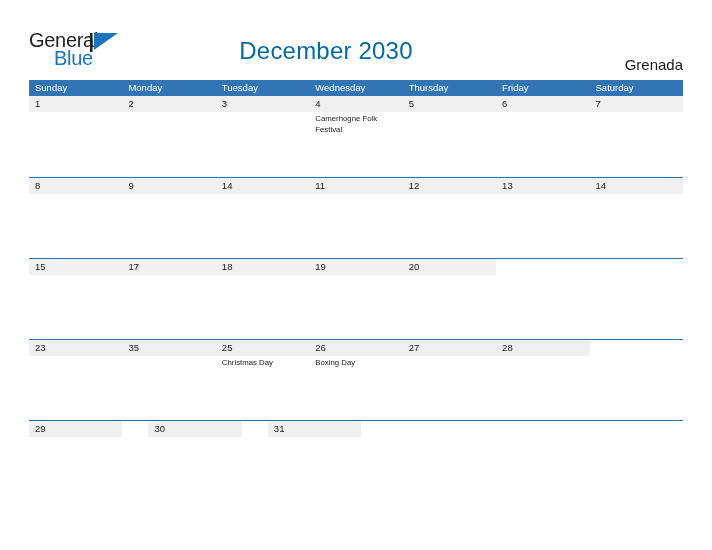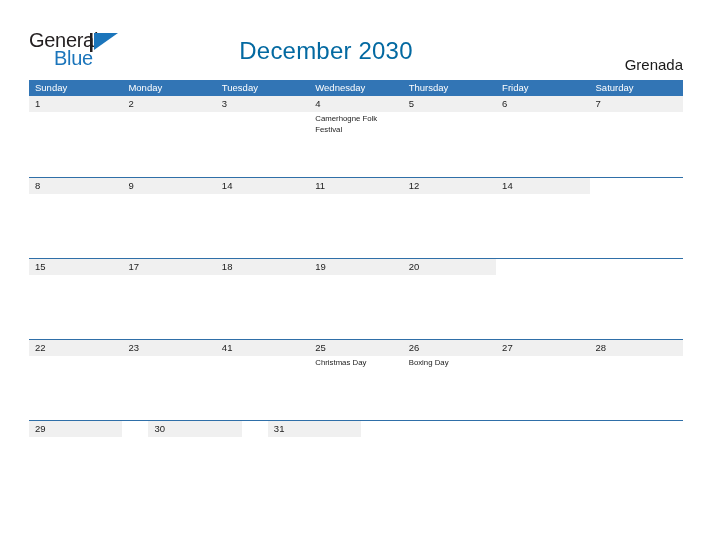--- a/index.html
+++ b/index.html
@@ -238,20 +238,23 @@
         <div class="day-cell">
           <span class="day-number">14</span>
         </div>
         <div class="day-cell">
           <span class="day-number">11</span>
         </div>
         <div class="day-cell">
           <span class="day-number">12</span>
         </div>
         <div class="day-cell">
+          <span class="day-number">13</span>
+        </div>
+        <div class="day-cell">
           <span class="day-number">14</span>
         </div>
       </div>
       <div class="week-row tall">
         <div class="day-cell">
           <span class="day-number">15</span>
         </div>
         <div class="day-cell">
           <span class="day-number">17</span>
         </div>
@@ -260,27 +263,24 @@
         </div>
         <div class="day-cell">
           <span class="day-number">19</span>
         </div>
         <div class="day-cell">
           <span class="day-number">20</span>
         </div>
       </div>
       <div class="week-row tall">
         <div class="day-cell">
-          <span class="day-number">22</span>
-        </div>
-        <div class="day-cell">
           <span class="day-number">23</span>
         </div>
         <div class="day-cell">
-          <span class="day-number">41</span>
+          <span class="day-number">35</span>
         </div>
         <div class="day-cell">
           <span class="day-number">25</span>
           <div class="day-events">
             <span class="day-event">Christmas Day</span>
           </div>
         </div>
         <div class="day-cell">
           <span class="day-number">26</span>
           <div class="day-events">

